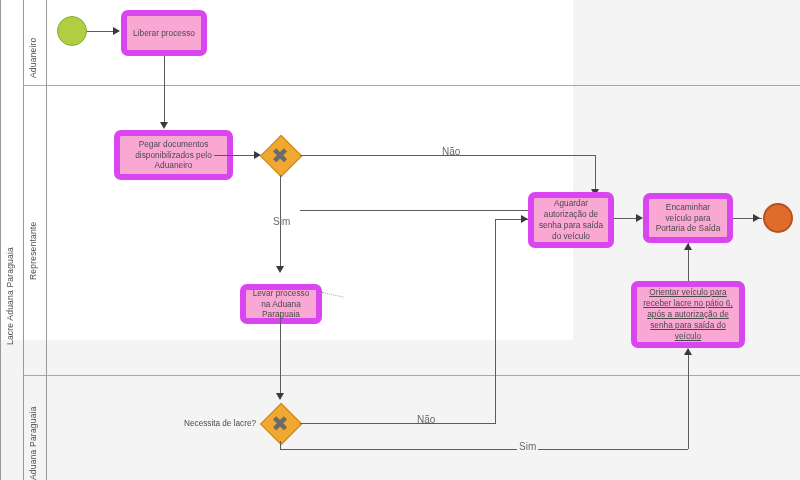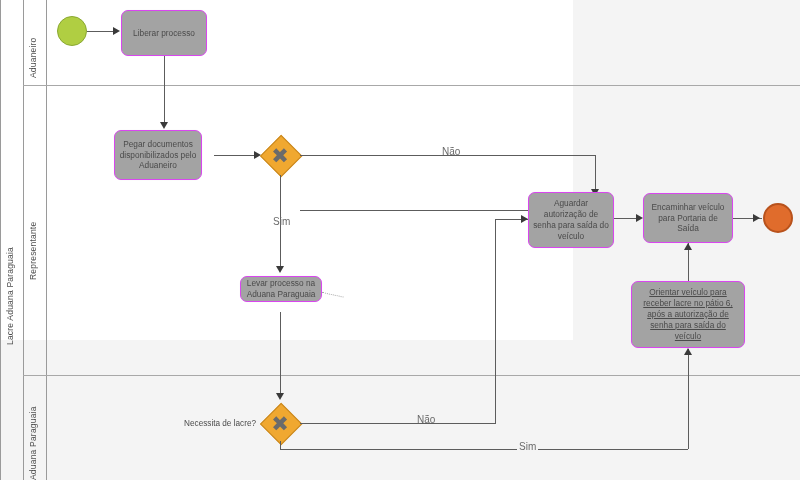--- a/index.html
+++ b/index.html
@@ -26,21 +26,21 @@
     position:absolute;white-space:nowrap;
     writing-mode:vertical-rl;transform:rotate(180deg);
     font-size:8.5px;color:#4f4f4f;letter-spacing:.2px;
   }
   .lane-sep{position:absolute;left:23px;right:0;height:0;border-top:1px solid #a8a8a8;}
   .pool-outline{position:absolute;left:0;top:0;width:800px;height:480px;border-left:1px solid #9a9a9a;box-sizing:border-box;}
 
   
   .task{
     position:absolute;box-sizing:border-box;
-    background:#a3a3a3;border:1px solid #d946ef;border-radius:7px;
+    background:#f9a8d4;border:6px solid #d946ef;border-radius:7px;
     display:flex;align-items:center;justify-content:center;text-align:center;
     font-size:8.3px;line-height:1.32;color:#4a4a4a;padding:3px 4px;
     box-shadow:0 0 0 .5px rgba(0,0,0,.02);
   }
   .event{position:absolute;border-radius:50%;box-sizing:border-box;}
   .start-event{background:#b0ce42;border:1px solid #8aa832;}
   .end-event{background:#e06c2c;border:2px solid #b8521c;}
 
   .gateway{position:absolute;width:40px;height:40px;}
   .gateway .dia{
@@ -99,41 +99,41 @@
   <div class="event start-event" style="left:57px;top:16px;width:30px;height:30px;"></div>
 
   <div class="ln lnh" style="left:87px;top:31px;width:27px;"></div>
   <div class="arw arw-r" style="left:113px;top:27px;"></div>
 
   <div class="task" style="left:121px;top:10px;width:86px;height:46px;">Liberar processo</div>
 
   <div class="ln lnv" style="left:164px;top:56px;height:69px;"></div>
   <div class="arw arw-d" style="left:160px;top:122px;"></div>
 
-  <div class="task" style="left:114px;top:130px;width:88px;height:50px;">Pegar documentos disponibilizados pelo Aduaneiro</div>
+  <div class="task" style="left:114px;top:130px;width:119px;height:50px;">Pegar documentos disponibilizados pelo Aduaneiro</div>
 
   <div class="ln lnh" style="left:214px;top:155px;width:42px;"></div>
   <div class="arw arw-r" style="left:254px;top:151px;"></div>
 
   <div class="gateway" style="left:260px;top:135px;">
     <div class="dia"></div>
     <div class="x">✖</div>
   </div>
 
   <div class="ln lnh" style="left:300px;top:210px;width:228px;"></div>
   <div class="ln lnh" style="left:300px;top:155px;width:296px;"></div>
   <div class="ln lnv" style="left:595px;top:155px;height:37px;"></div>
   <div class="arw arw-d" style="left:591px;top:189px;"></div>
   <div class="flow-label" style="left:440px;top:146px;">Não</div>
 
   <div class="ln lnv" style="left:280px;top:175px;height:94px;"></div>
   <div class="arw arw-d" style="left:276px;top:266px;"></div>
   <div class="flow-label" style="left:271px;top:216px;">Sim</div>
 
-  <div class="task" style="left:240px;top:276px;width:82px;height:26px;">Levar processo na Aduana Paraguaia</div>
+  <div class="task" style="left:240px;top:284px;width:82px;height:40px;">Levar processo na Aduana Paraguaia</div>
 
   <div class="dotted" style="left:322px;top:292px;width:22px;transform:rotate(12deg);transform-origin:left center;"></div>
 
 
   <div class="ln lnv" style="left:280px;top:312px;height:84px;"></div>
   <div class="arw arw-d" style="left:276px;top:393px;"></div>
 
   <div class="task" style="left:528px;top:192px;width:86px;height:56px;">Aguardar autorização de senha para saída do veículo</div>
 
   <div class="ln lnh" style="left:614px;top:218px;width:25px;"></div>

